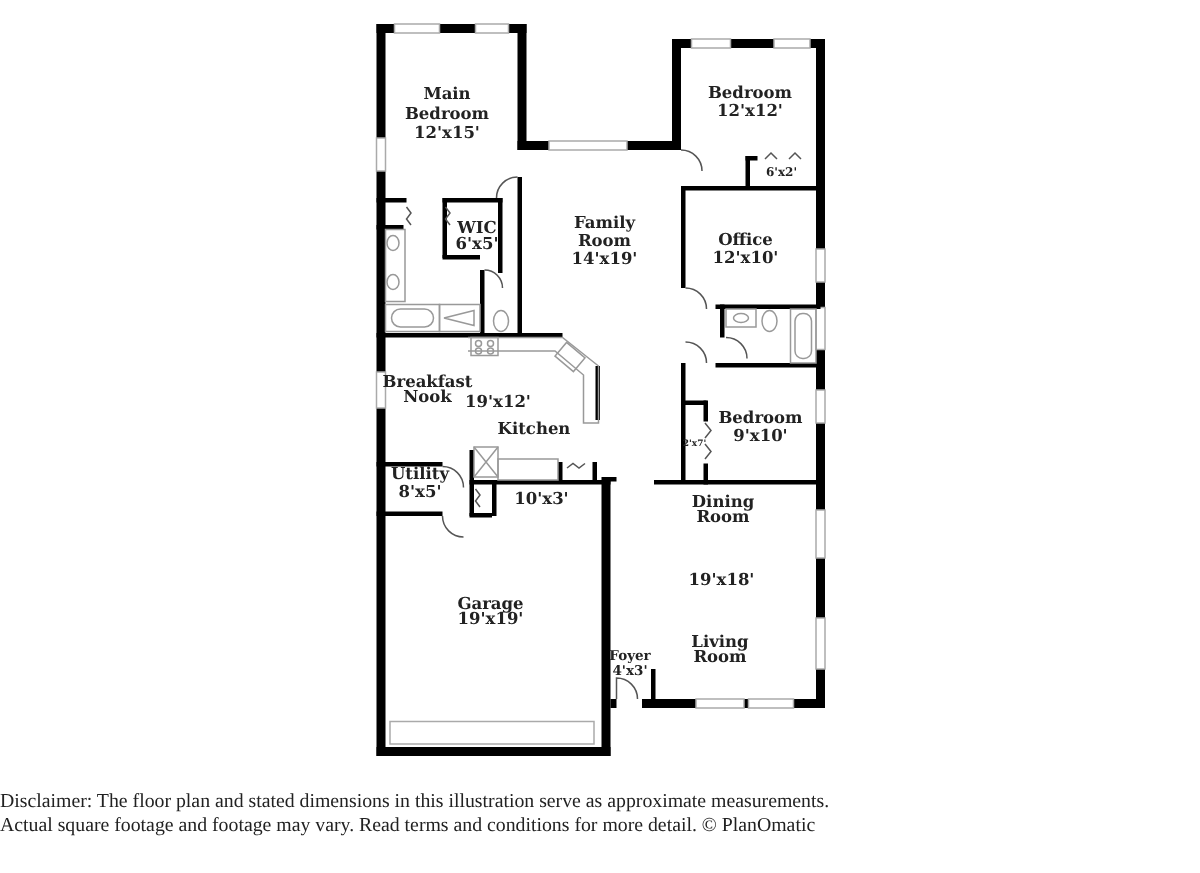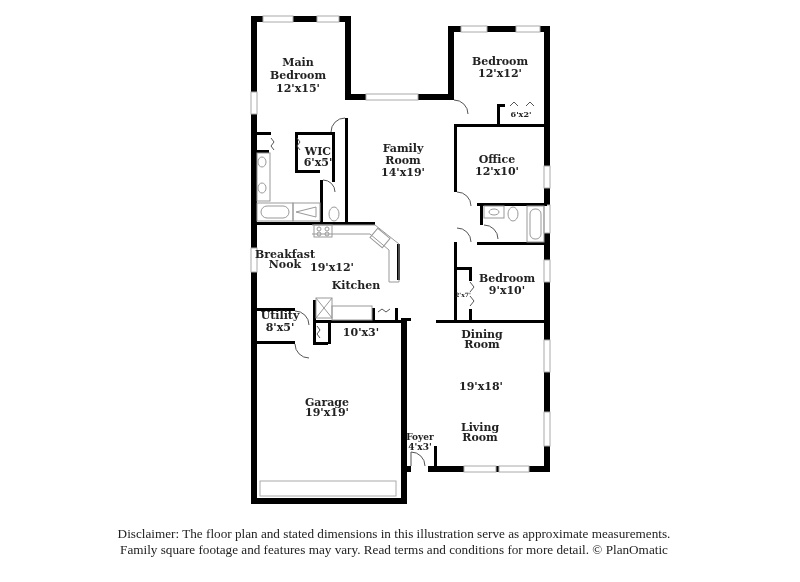--- a/index.html
+++ b/index.html
@@ -1,19 +1,19 @@
 <!DOCTYPE html>
 <html><head>
 <meta charset="utf-8">
 <style>
   html, body { margin: 0; padding: 0; background: #ffffff; }
   body { width: 800px; height: 582px; position: relative; overflow: hidden; font-family: "DejaVu Serif", serif; }
   #plan { position: absolute; left: 0; top: 0; width: 800px; height: 510px; }
   .lbl { font-family: "DejaVu Serif", serif; font-weight: bold; fill: #222; text-anchor: middle; }
-  .disclaimer { position: absolute; left: 0; width: 788px; top: 526px; text-align: center;
+  .disclaimer { position: absolute; left: 0; width: 788px; top: 526px; 
     font-family: "Liberation Serif", serif; font-size: 13.2px; color: #222; line-height: 16px; }
 </style>
 </head>
 <body>
 
 <svg id="plan" viewBox="0 0 800 510" xmlns="http://www.w3.org/2000/svg">
 
   <g fill="#000">
 
     <rect x="251" y="16" width="100" height="6"></rect>
@@ -208,14 +208,14 @@
     <text class="lbl" font-size="11" x="327" y="406">Garage</text>
     <text class="lbl" font-size="11" x="327" y="416">19'x19'</text>
 
     <text class="lbl" font-size="9" x="420" y="440">Foyer</text>
     <text class="lbl" font-size="9" x="420" y="450">4'x3'</text>
   </g>
 </svg>
 
 <div class="disclaimer">
   <div>Disclaimer: The floor plan and stated dimensions in this illustration serve as approximate measurements.</div>
-  <div>Family square footage and features may vary. Read terms and conditions for more detail. © PlanOmatic</div>
+  <div>Actual square footage and footage may vary. Read terms and conditions for more detail. © PlanOmatic</div>
 </div>
 
 </body></html>

